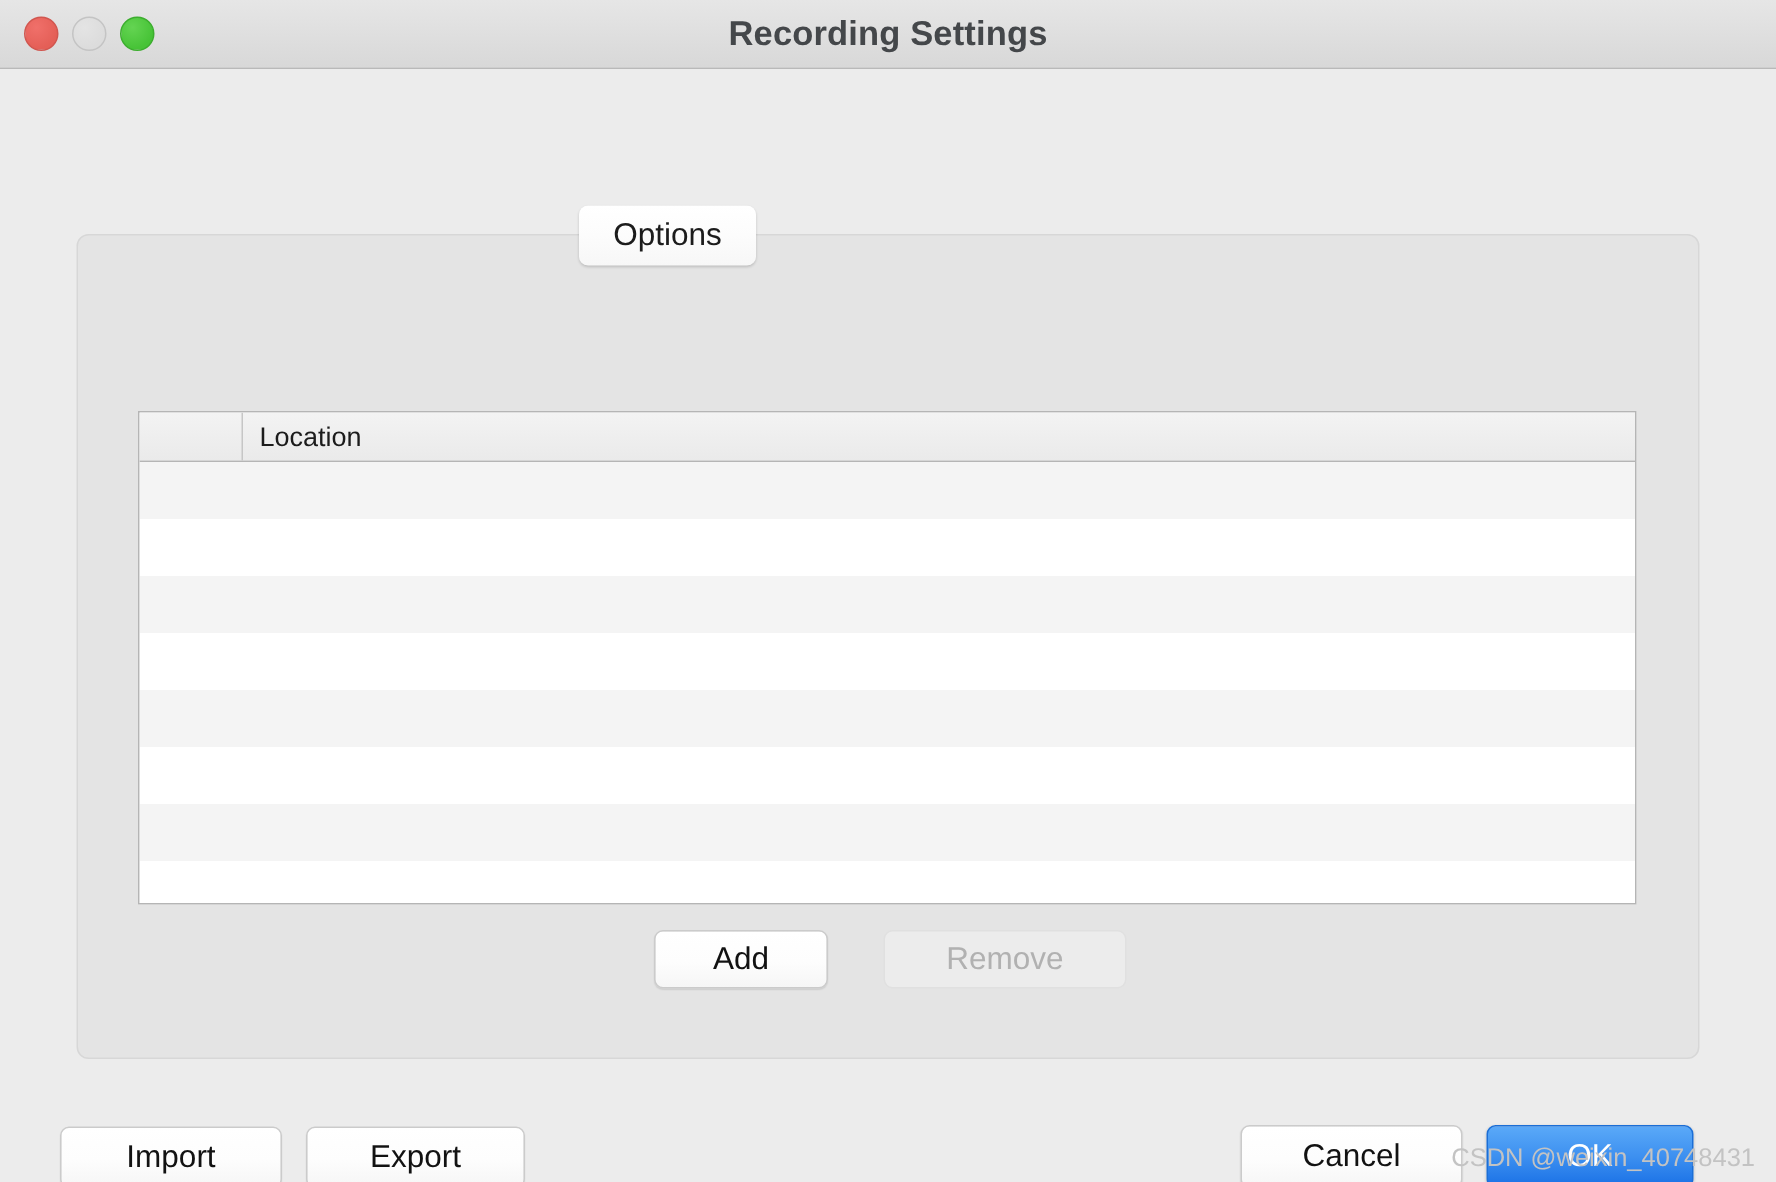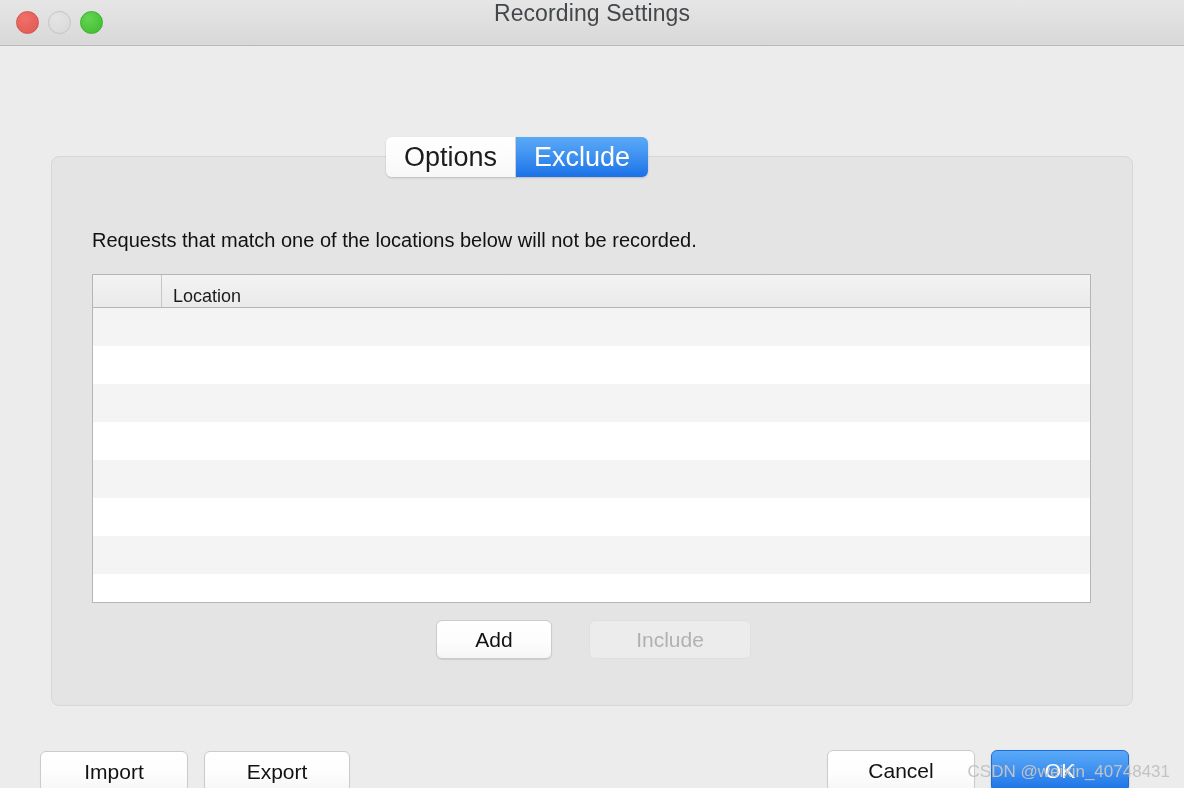--- a/index.html
+++ b/index.html
@@ -22,21 +22,22 @@
   }
 
   
   .titlebar {
     position: relative;
     height: 46px;
     flex: 0 0 46px;
     background: linear-gradient(to bottom, #e6e6e6 0%, #d8d8d8 100%);
     border-bottom: 1px solid #b9b9b9;
     display: flex;
-    align-items: flex-start;
+    align-items: center;
+    font-weight: bold;
   }
   .traffic-lights {
     position: absolute;
     left: 16px;
     top: 0;
     height: 45px;
     display: flex;
     align-items: center;
     gap: 9px;
   }
@@ -81,21 +82,21 @@
     display: flex;
     border-radius: 6px;
     overflow: hidden;
     box-shadow: 0 1px 2px rgba(0,0,0,0.18);
   }
   .tab {
     display: flex;
     align-items: center;
     justify-content: center;
     padding: 12px 18px;
-    font-size: 27px;
+    font-size: 21px;
     color: #1c1c1c;
     background: linear-gradient(to bottom, #ffffff 0%, #fcfcfc 50%, #f7f7f7 100%);
     border-right: 1px solid #cfcfcf;
     min-width: 118px;
     cursor: default;
   }
   .tab:last-child { border-right: none; }
   .tab.selected {
     background: linear-gradient(to bottom, #5aa9f8 0%, #3d90f0 50%, #1a71e6 100%);
     color: #ffffff;
@@ -131,21 +132,21 @@
     height: 329px;
     border: 1px solid #b5b5b5;
     background: #ffffff;
     overflow: hidden;
   }
   .table-header {
     display: flex;
     height: 33px;
     background: linear-gradient(to bottom, #f3f3f3 0%, #eaeaea 100%);
     border-bottom: 1px solid #b5b5b5;
-    align-items: flex-end;
+    align-items: center;
   }
   .th-check {
     width: 69px;
     height: 100%;
     border-right: 1px solid #c6c6c6;
   }
   .th-location {
     flex: 1;
     padding-left: 11px;
     font-size: 18px;
@@ -258,44 +259,42 @@
     </div>
     <div class="title-text">Recording Settings</div>
   </div>
 
   <div class="body-area">
 
     <div class="group-panel"></div>
 
     <div class="tabbar">
       <div class="tab">Options</div>
-      <div class="tab selected">Exclude</div>
     </div>
 
-    <div class="description">Requests that match one of the locations below will not be recorded.</div>
 
     <div class="table-wrap">
       <div class="table-header">
         <div class="th-check"></div>
         <div class="th-location">Location</div>
       </div>
       <div class="table-body">
         <div class="trow alt"></div>
         <div class="trow"></div>
         <div class="trow alt"></div>
         <div class="trow"></div>
         <div class="trow alt"></div>
         <div class="trow"></div>
         <div class="trow alt"></div>
         <div class="trow"></div>
       </div>
     </div>
 
     <div class="btn btn-add">Add</div>
-    <div class="btn btn-remove disabled">Include</div>
+    <div class="btn btn-remove disabled">Remove</div>
 
     <div class="btn btn-import">Import</div>
     <div class="btn btn-export">Export</div>
     <div class="btn btn-cancel">Cancel</div>
     <div class="btn btn-ok primary">OK</div>
 
     <div class="watermark">CSDN @weixin_40748431</div>
 
   </div>
 </div>

